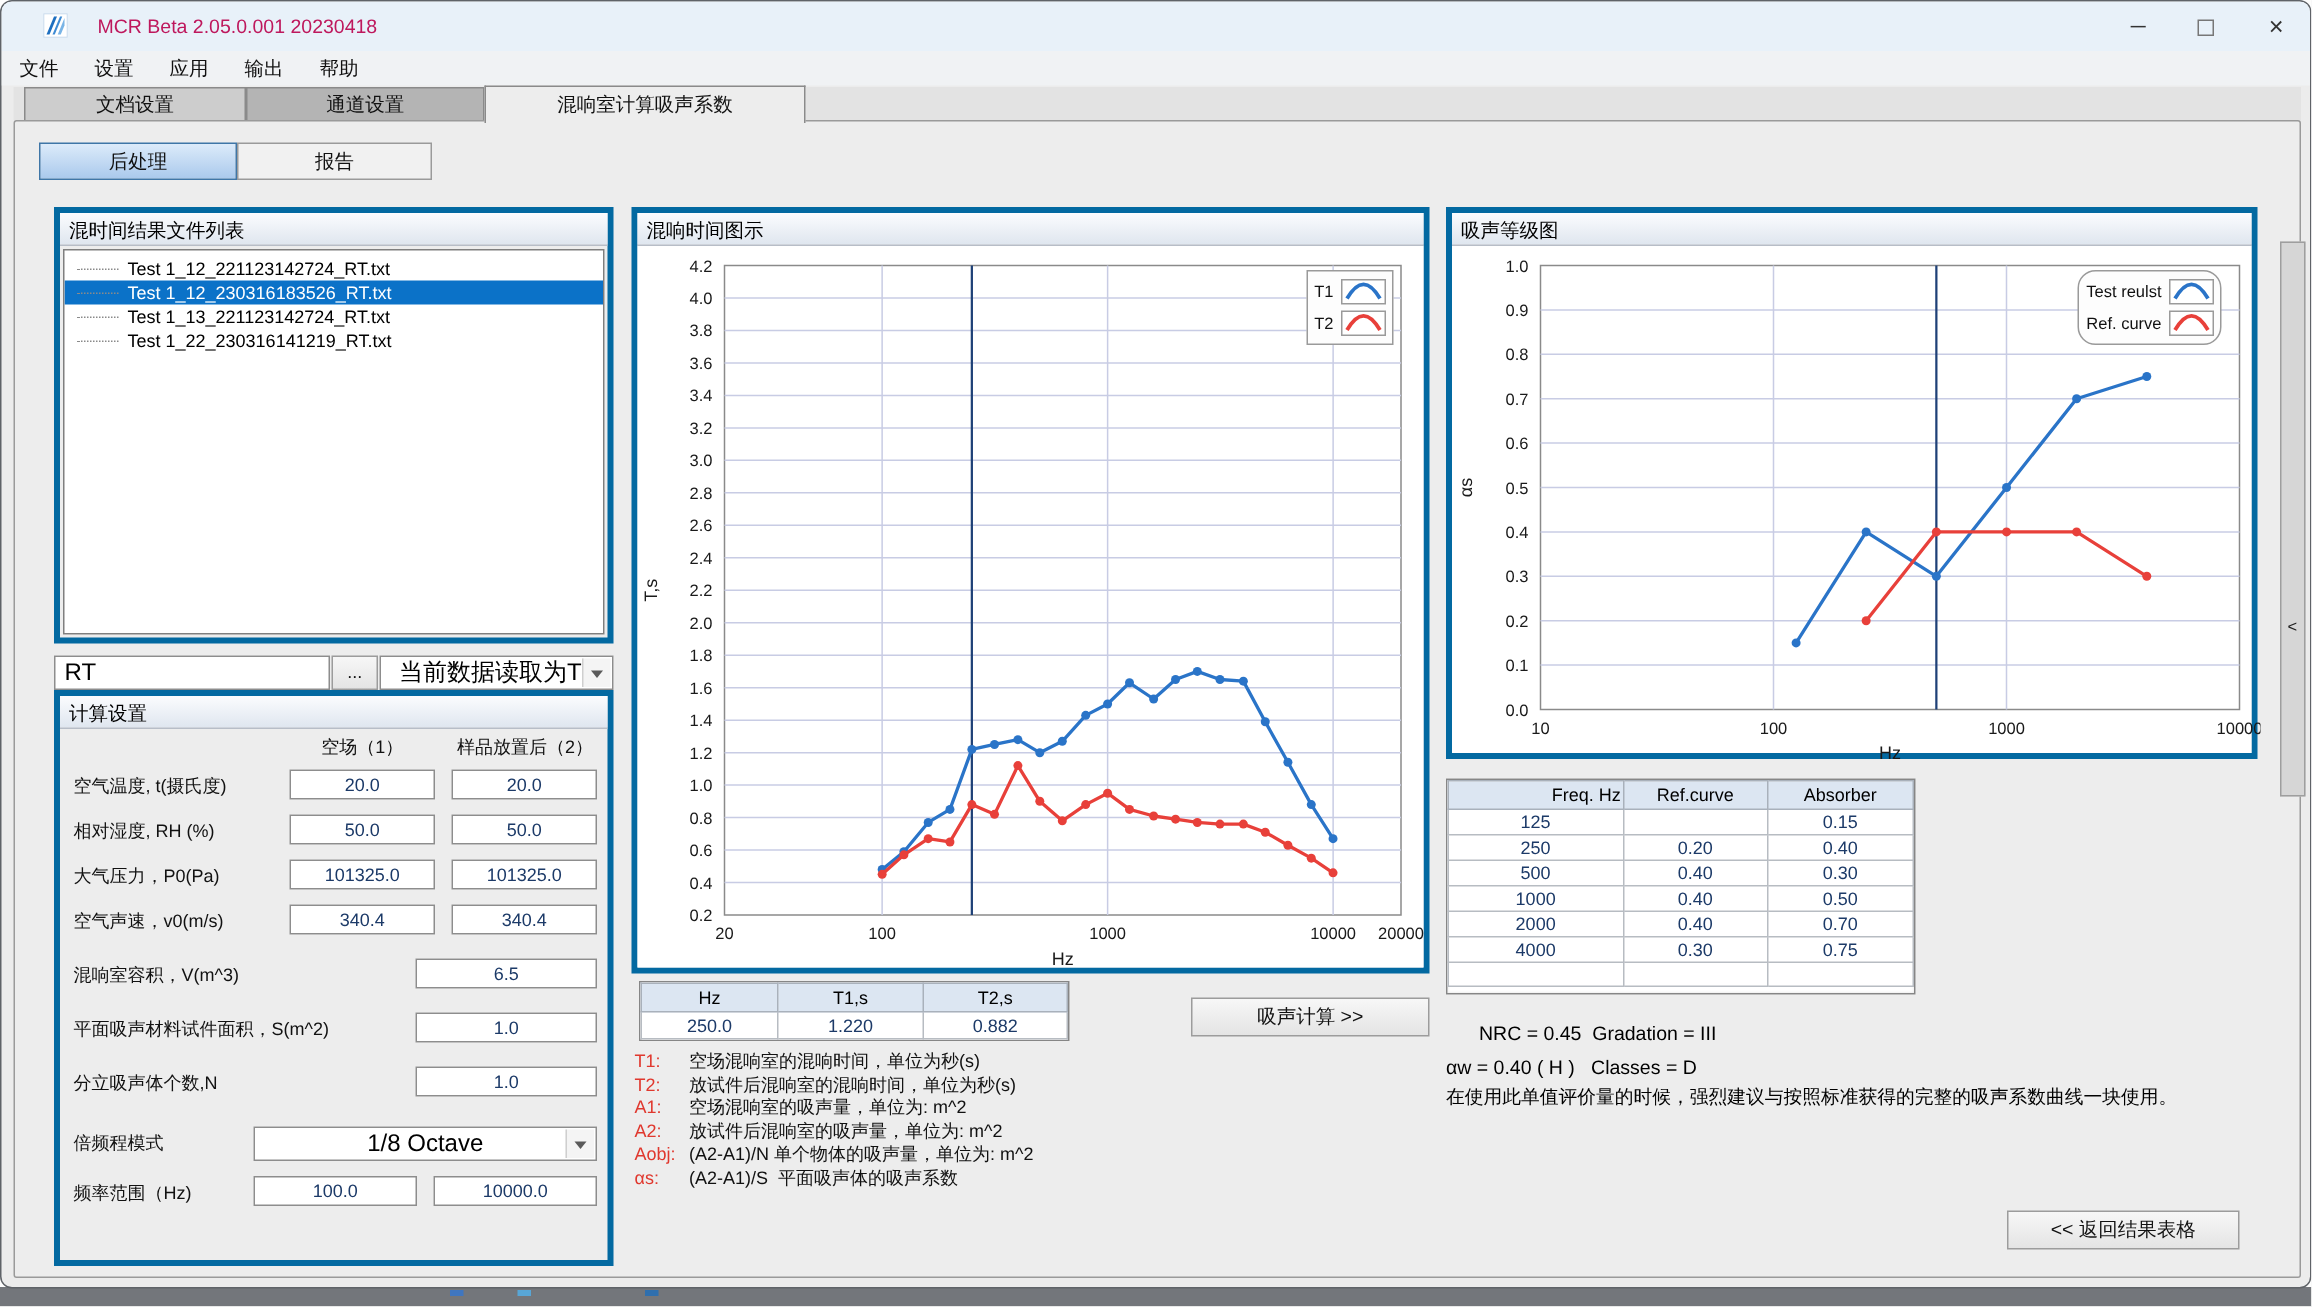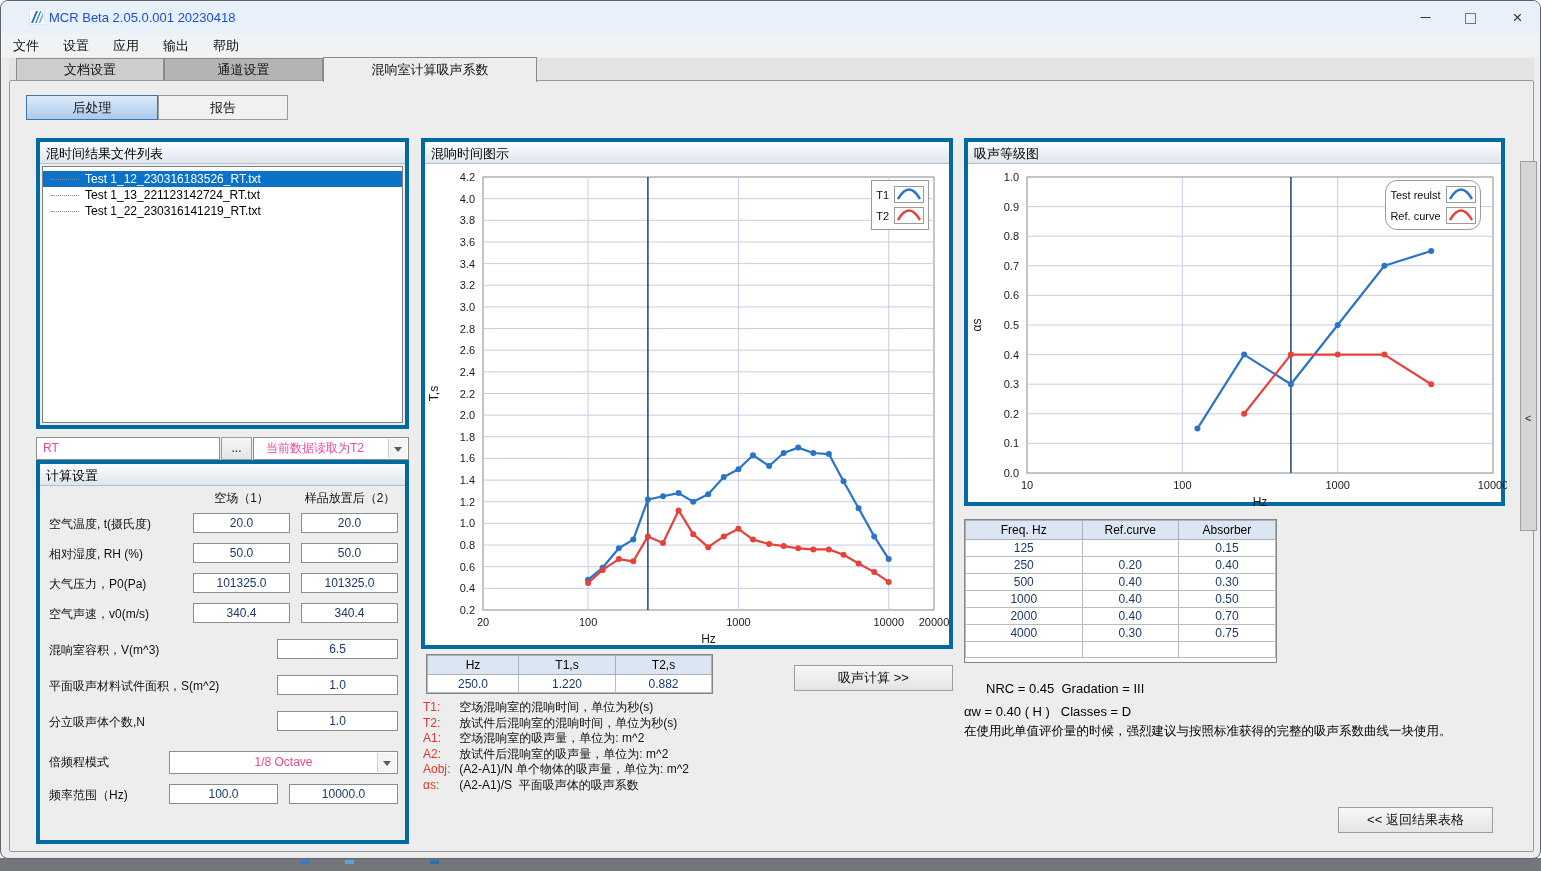--- a/index.html
+++ b/index.html
@@ -4,21 +4,21 @@
 <style>
   html,body{margin:0;padding:0;}
   body{font-family:"Liberation Sans",sans-serif;background:#ffffff;}
   .stage{position:relative;width:1541px;height:871px;background:#fdfdfd;overflow:hidden;}
   .stage *{box-sizing:border-box;}
   .abs{position:absolute;}
   .win{position:absolute;left:0;top:0;width:1541px;height:859px;background:#ececec;
        border:1px solid #5f6368;border-radius:8px;overflow:hidden;}
   
   .titlebar{position:absolute;left:0;top:0;width:100%;height:33px;background:#e8f1f9;}
-  .title-text{position:absolute;left:48px;top:9px;font-size:13px;color:#1d4ed8;}
+  .title-text{position:absolute;left:64px;top:9px;font-size:13px;color:#be185d;}
   .winbtn{position:absolute;top:0;height:33px;text-align:center;line-height:33px;font-size:14px;color:#333;}
   .maxbox{display:inline-block;width:11px;height:11px;border:1px solid #777;vertical-align:middle;}
   
   .menubar{position:absolute;left:0;top:33px;width:100%;height:23px;background:#f0f2f4;}
   .menu-item{display:inline-block;padding:3px 12px;font-size:13px;color:#111;}
   
   .tabstrip-bg{position:absolute;left:8px;top:57px;width:1525px;height:22px;background:#e3e3e3;}
   .tab{position:absolute;top:57px;height:22px;border:1px solid #8a8a8a;border-bottom:none;
        text-align:center;line-height:21px;font-size:13px;color:#111;}
   .tab.active{top:56px;height:25px;background:#ededed;z-index:5;line-height:24px;}
@@ -36,32 +36,32 @@
   
   .listbox{position:absolute;left:2px;top:24px;right:2px;bottom:2px;background:#fff;
            border:1px solid #7f7f7f;overflow:hidden;padding-top:4px;}
   .file-item{position:relative;height:16px;line-height:16px;font-size:12px;color:#000;padding-left:42px;white-space:nowrap;}
   .file-item.selected{background:#0b72c8;color:#fff;}
   .tree-dash{position:absolute;left:8px;top:8px;width:28px;border-top:1px dotted #8a8a8a;}
   
   .field{position:absolute;background:#fff;border:1px solid #8d8d8d;font-size:12px;color:#1c3a68;
          text-align:center;line-height:18px;height:20px;}
   .tfield{text-align:left;padding-left:5px;color:#111;}
-  .selectbox{position:absolute;background:#fff;border:1px solid #8d8d8d;font-size:12px;color:#ec4899;height:23px;line-height:21px;}
+  .selectbox{position:absolute;background:#fff;border:1px solid #8d8d8d;font-size:16px;color:#000000;height:23px;line-height:21px;}
   .chev{position:absolute;right:1px;top:1px;bottom:1px;width:19px;background:#f4f4f4;border-left:1px solid #cfcfcf;}
   .chev:after{content:"";position:absolute;left:5px;top:8px;border-left:4px solid transparent;
               border-right:4px solid transparent;border-top:5px solid #5a5a5a;}
   .smallbtn{position:absolute;background:linear-gradient(#f7f7f7,#e4e4e4);border:1px solid #9c9c9c;
             text-align:center;font-size:12px;color:#111;}
   .calc-label{position:absolute;left:13px;top:3px;font-size:12px;color:#111;white-space:nowrap;}
   .calc-row{position:relative;height:20px;}
   .colhead{position:absolute;font-size:12px;color:#111;text-align:center;white-space:nowrap;}
   
   .legend{position:absolute;border:1px solid #9a9a9a;background:#fdfdfd;padding:3px 4px;}
-  .legend-row{display:flex;align-items:center;justify-content:center;gap:5px;height:21px;}
+  .legend-row{display:flex;align-items:center;justify-content:flex-end;gap:5px;height:21px;}
   .llabel{font-size:11px;color:#111;white-space:nowrap;}
   .licon{display:inline-block;width:30px;height:17px;border:1px solid #9a9a9a;background:#fff;}
   
   .mtable{border-collapse:collapse;width:100%;background:#fff;}
   .mtable th{background:#dce6f2;border:1px solid #a9b1bb;font-weight:normal;font-size:12px;height:19px;color:#000;}
   .mtable td{border:1px solid #b7bcc2;text-align:center;font-size:12px;height:18px;color:#1c3a68;background:#fff;}
   .tblwrap{position:absolute;background:#fff;border:1px solid #868686;box-shadow:inset 0 0 2px rgba(0,0,0,0.12);}
   
   .note-line{font-size:12px;line-height:15.6px;color:#111;white-space:pre;}
   .nkey{color:#e0382e;display:inline-block;min-width:33px;}
@@ -109,20 +109,21 @@
     <div class="tab active" style="left:322px;width:214px;"><span>混响室计算吸声系数</span></div>
 
     <div class="mainpanel"></div>
 
     <div class="subbtn sel" style="left:25px;top:94px;width:132px;"><span>后处理</span></div>
     <div class="subbtn plain" style="left:157px;top:94px;width:130px;"><span>报告</span></div>
 
     <div class="group" style="left:35px;top:137px;width:373px;height:291px;">
       <div class="group-header">混时间结果文件列表</div>
       <div class="listbox">
+          <div class="file-item"><span class="tree-dash"></span><span>Test 1_12_221123142724_RT.txt</span></div>
           <div class="file-item selected"><span class="tree-dash"></span><span>Test 1_12_230316183526_RT.txt</span></div>
           <div class="file-item"><span class="tree-dash"></span><span>Test 1_13_221123142724_RT.txt</span></div>
           <div class="file-item"><span class="tree-dash"></span><span>Test 1_22_230316141219_RT.txt</span></div>
         </div>
     </div>
 
     <div class="selectbox tfield" style="left:35px;top:436px;width:184px;padding-left:6px;"><span>RT</span></div>
     <div class="smallbtn" style="left:220px;top:436px;width:31px;height:23px;line-height:21px;"><span>...</span></div>
     <div class="selectbox" style="left:252px;top:436px;width:156px;padding-left:12px;">
       <span>当前数据读取为T2</span>
@@ -387,21 +388,21 @@
                 </svg></span>
             </div>
           </div>
       </div>
     </div>
 
     <div class="tblwrap" style="left:963px;top:518px;width:313px;height:144px;">
       <table class="mtable">
         <thead>
             <tr>
-              <th style="width:118px;">Freq. Hz</th>
+              <th style="width:118px;text-align:right;">Freq. Hz</th>
               <th style="width:97px;">Ref.curve</th>
               <th style="width:98px;">Absorber</th>
             </tr>
           </thead>
         <tbody>
             <tr>
               <td style="height:16px;">125</td>
               <td style="height:16px;"></td>
               <td style="height:16px;">0.15</td>
             </tr>

